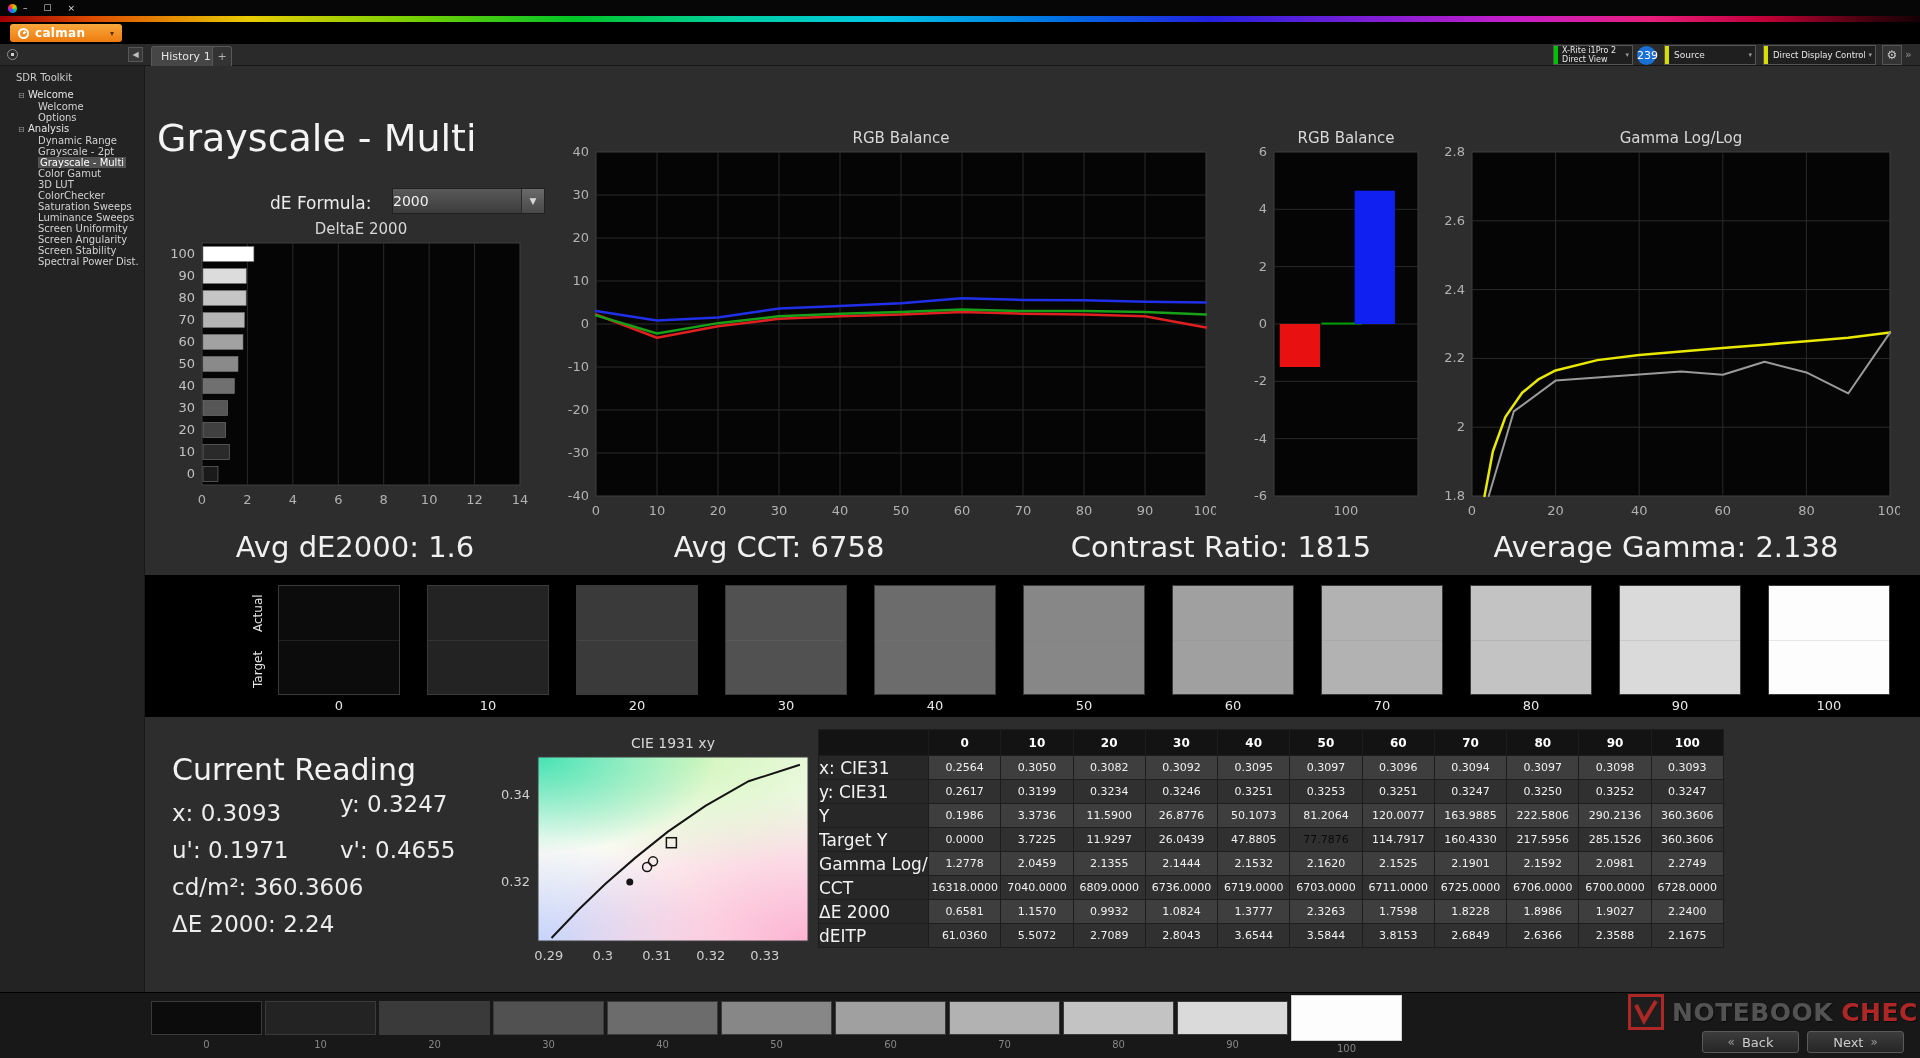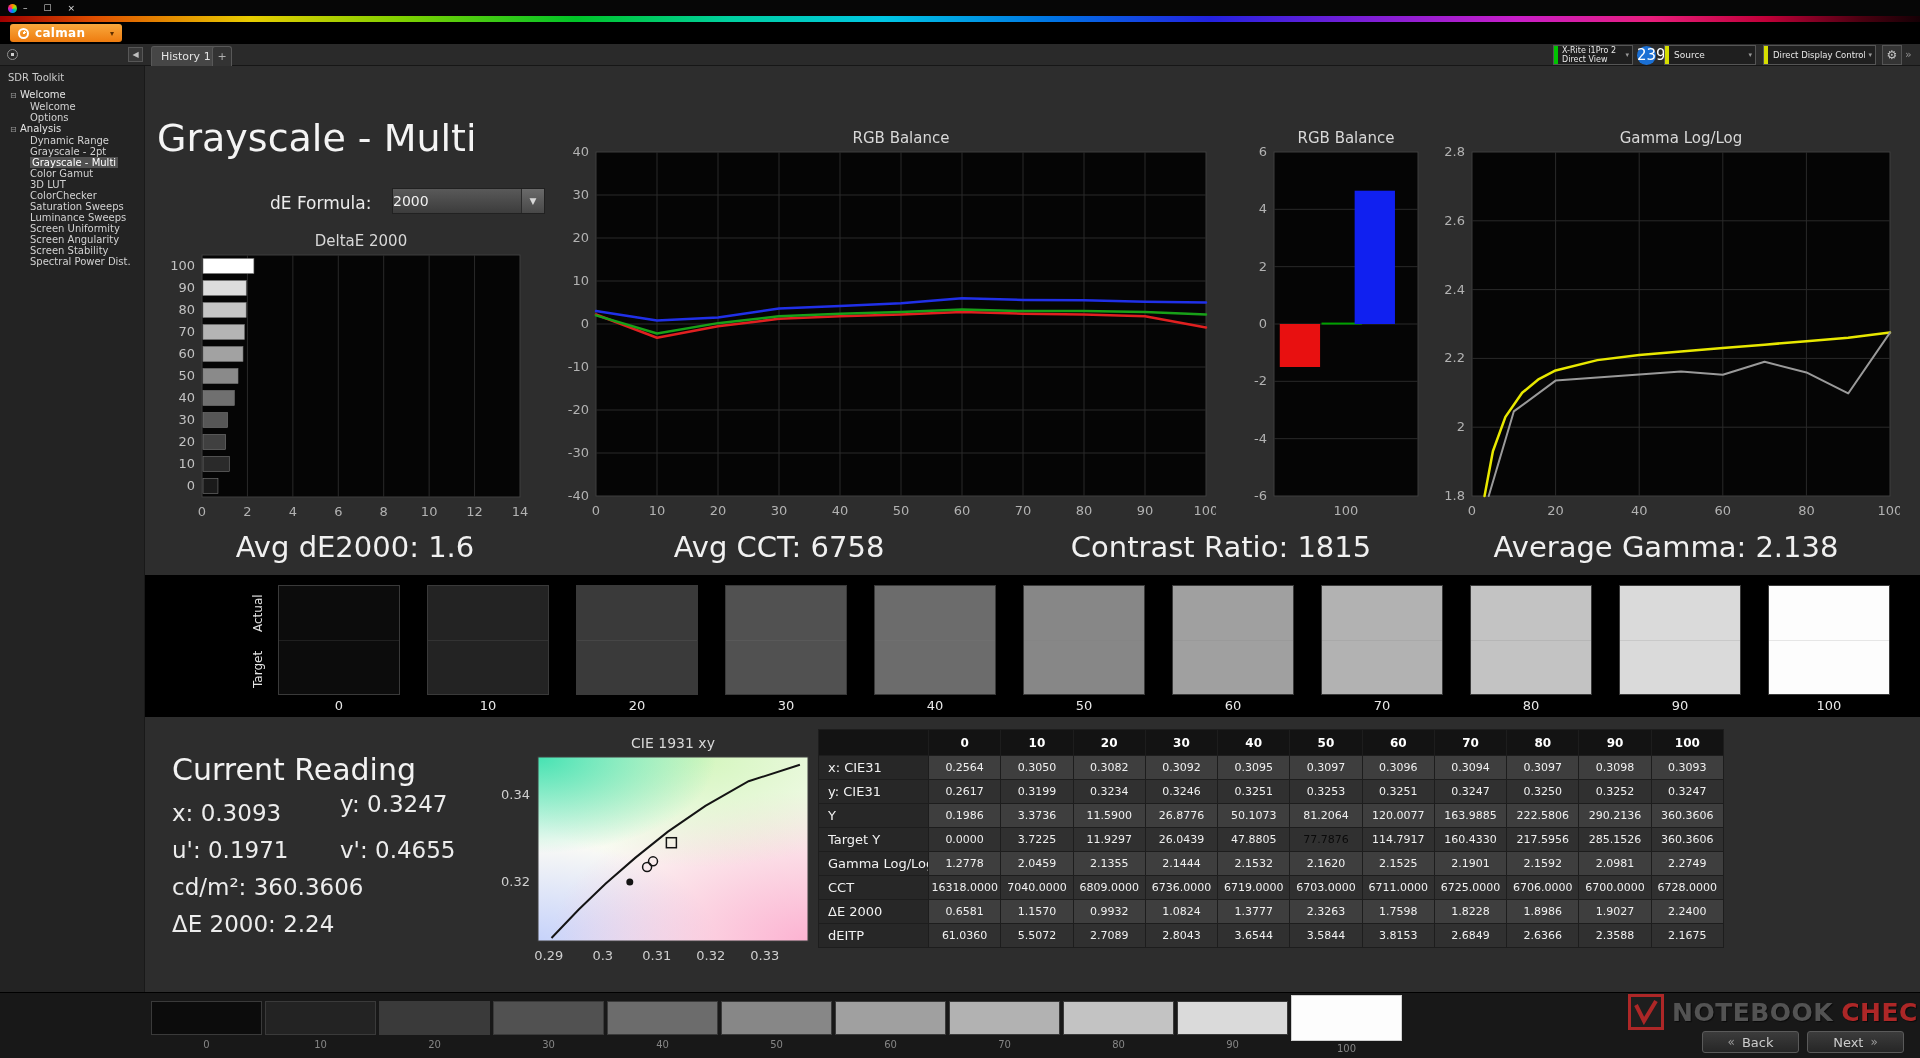--- a/index.html
+++ b/index.html
@@ -31,44 +31,44 @@
   .tab{position:absolute;top:2px;height:20px;background:#3e3e3e;border:1px solid #585858;border-bottom:none;border-radius:3px 3px 0 0;color:#e4e4e4;font-size:11px;line-height:19px;padding:0 9px;box-sizing:border-box;}
   #tab-history{left:151px;background:#464646;}
   #tab-add{left:212px;width:20px;padding:0;text-align:center;color:#b0b0b0;background:#333;}
   .meter-box{position:absolute;top:1px;height:20px;background:#1f1f1f;border:1px solid #555;box-sizing:border-box;display:flex;align-items:center;color:#e8e8e8;}
   .meter-edge{width:4px;align-self:stretch;}
   .meter-main{flex:1;display:flex;flex-direction:column;justify-content:center;padding-left:4px;overflow:hidden;}
   .meter-main .l1{font-size:8px;line-height:9px;white-space:nowrap;}
   .meter-single{flex:1;font-size:9px;padding-left:5px;white-space:nowrap;overflow:hidden;}
   .mini-caret{color:#9a9a9a;font-size:7px;padding:0 3px;}
   #meter-device{left:1553px;width:80px;}
-  #meter-badge{position:absolute;left:1637px;top:2px;width:19px;height:19px;border-radius:50%;background:#1a6fd4;color:#fff;font-size:15px;line-height:19px;}
+  #meter-badge{position:absolute;left:1637px;top:2px;width:19px;height:19px;border-radius:50%;background:#1a6fd4;color:#fff;font-size:11px;line-height:19px;}
   #meter-source{left:1664px;width:92px;}
   #meter-control{left:1763px;width:113px;}
   .gear-btn{position:absolute;left:1882px;top:1px;width:20px;height:20px;background:#343434;border:1px solid #555;box-sizing:border-box;color:#c8c8c8;font-size:12px;line-height:18px;text-align:center;}
   .fwd-btn{position:absolute;left:1905px;top:4px;color:#909090;font-size:11px;}
 
   
-  .sidebar{position:absolute;left:0;top:66px;width:145px;height:926px;background:#232323;border-right:1px solid #191919;box-sizing:border-box;color:#d8d8d8;}
+  .sidebar{position:absolute;left:0;top:66px;width:145px;height:926px;background:#232323;border-right:1px solid #191919;box-sizing:border-box;color:#d8d8d8;padding-left:8px;}
   .sidebar-title{font-size:10px;color:#cccccc;padding:6px 0 6px 8px;}
   .tree-root{font-size:10px;line-height:11px;padding-left:10px;white-space:nowrap;color:#e4e4e4;}
   .tree-root .expander{display:inline-block;width:10px;color:#9a9a9a;font-size:8px;}
   .tree-child{font-size:10px;line-height:11px;padding-left:30px;white-space:nowrap;color:#d2d2d2;}
   .tree-child .lbl.selected{background:#515151;color:#fff;padding:0 2px;}
 
   
   .page-title{position:absolute;left:157px;top:116px;font-size:38px;color:#f4f4f4;}
   .de-label{position:absolute;left:270px;top:193px;font-size:17px;color:#ececec;}
   .de-select{position:absolute;left:392px;top:188px;width:153px;height:26px;background:linear-gradient(#595959,#3c3c3c);border:1px solid #212121;box-sizing:border-box;display:flex;align-items:center;}
   .de-select .val{flex:1;color:#f0f0f0;font-size:14px;padding-left:0;}
   .de-select .arrow{width:22px;align-self:stretch;background:linear-gradient(#6a6a6a,#484848);border-left:1px solid #2a2a2a;color:#d8d8d8;font-size:9px;display:flex;align-items:center;justify-content:center;}
 
   
   .chart{position:absolute;}
-  #chart-deltae{left:160px;top:231px;width:372px;height:300px;}
+  #chart-deltae{left:160px;top:219px;width:372px;height:300px;}
   #chart-rgbline{left:556px;top:128px;width:660px;height:400px;}
   #chart-rgbbar{left:1240px;top:128px;width:186px;height:400px;}
   #chart-gamma{left:1436px;top:128px;width:464px;height:400px;}
   svg{display:block;}
   svg text{font-family:"DejaVu Sans","Liberation Sans",sans-serif;}
   .stat{position:absolute;top:530px;transform:translateX(-50%);font-size:29px;color:#f0f0f0;white-space:nowrap;}
 
   
   .swatch-band{position:absolute;left:145px;top:575px;width:1775px;height:142px;background:#000;}
   .band-label{position:absolute;left:106px;width:14px;text-align:center;color:#e4e4e4;font-size:12px;writing-mode:vertical-rl;transform:rotate(180deg);}
@@ -94,21 +94,21 @@
       radial-gradient(130% 100% at 60% 0%,rgba(205,245,180,.85),rgba(205,245,180,0) 60%),
       radial-gradient(140% 120% at 100% 100%,rgba(252,175,208,.95),rgba(252,175,208,0) 68%),
       radial-gradient(120% 100% at 0% 100%,rgba(185,200,252,.8),rgba(185,200,252,0) 55%),
       #fbfbf5;}
   #chart-cie svg{position:absolute;left:0;top:0;}
 
   
   #data-table{position:absolute;left:818px;top:729px;width:906px;border-collapse:collapse;table-layout:fixed;}
   #data-table th,#data-table td{border:1px solid #1d1d1d;overflow:hidden;white-space:nowrap;box-sizing:border-box;}
   #data-table thead th{background:#131313;color:#ffffff;font-size:12px;font-weight:bold;height:26px;text-align:center;}
-  #data-table td.lbl{background:#272727;color:#f2f2f2;font-size:13px;text-align:left;padding-left:9px;height:24px;}
+  #data-table td.lbl{background:#272727;color:#f2f2f2;font-size:17px;text-align:left;padding-left:0;height:24px;}
   #data-table td.val{color:#f0f0f0;font-size:11px;text-align:center;height:24px;}
   #data-table tr.even td.val{background:#3e3e3e;}
   #data-table tr.odd td.val{background:#303030;}
   #data-table td.val.hl{background:#f8f8f8;color:#0a0a0a;}
   #data-table col.c-lbl{width:110px;}
 
   
   .bottom-bar{position:absolute;left:0;top:992px;width:1920px;height:66px;background:#181818;border-top:1px solid #000;box-sizing:border-box;}
   .mini-swatch{position:absolute;top:8px;width:111px;height:34px;border:1px solid #3a3a3a;box-sizing:border-box;}
   .mini-swatch.selected{top:2px;height:46px;border:1px solid #d0d0d0;}

